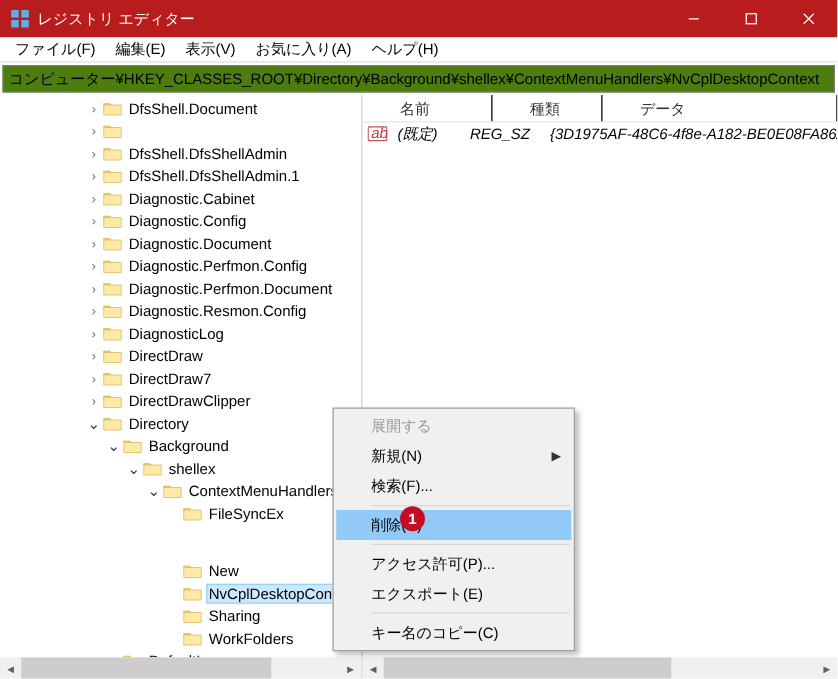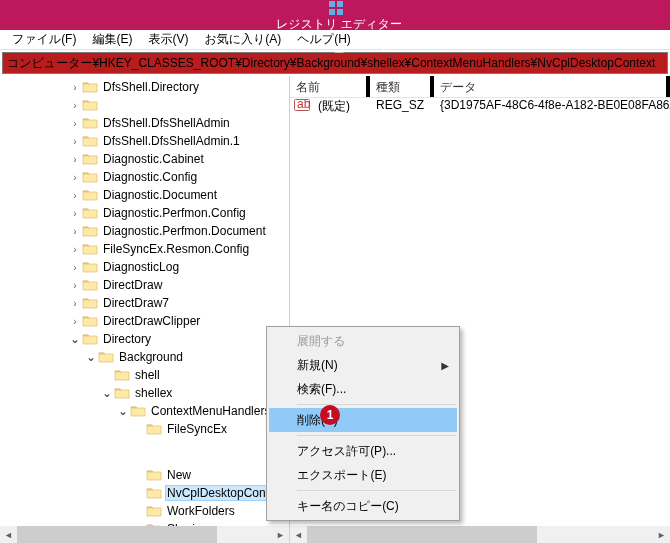--- a/index.html
+++ b/index.html
@@ -1,44 +1,44 @@
 <!DOCTYPE html>
 <html><head>
 <meta charset="utf-8">
 <style>
 * { box-sizing: border-box; margin: 0; padding: 0; font-family: "Yu Gothic UI", "Meiryo UI", sans-serif; font-size: 12px; }
 body { width: 670px; height: 543px; overflow: hidden; background: #fff; }
 
-.titlebar { height: 30px; background: #be185d; color: #fff; display: flex; align-items: center; padding-left: 8px; flex-direction: column; }
+.titlebar { height: 30px; background: #b91c1c; color: #fff; display: flex; align-items: center; padding-left: 8px; }
 .titlebar .icon { width: 16px; height: 16px; margin-right: 6px; display: inline-flex; align-items: center; justify-content: center; }
 .titlebar .title { flex: 1; font-size: 12px; }
 .titlebar .winbtns { display: flex; }
 .titlebar .winbtn { width: 46px; height: 30px; display: flex; align-items: center; justify-content: center; color: #fff; }
 
 .menubar { height: 20px; background: #fff; border-bottom: 1px solid #e0e0e0; display: flex; align-items: center; padding: 0 4px; }
 .menubar .menuitem { padding: 2px 8px; cursor: default; text-align: right; }
 
-.addressbar { height: 22px; border: 1px solid #7a7a7a; margin: 2px; background: #b91c1c; display: flex; align-items: center; padding: 0 4px; font-size: 12px; white-space: nowrap; overflow: hidden; }
+.addressbar { height: 22px; border: 1px solid #7a7a7a; margin: 2px; background: #4d7c0f; display: flex; align-items: center; padding: 0 4px; font-size: 12px; white-space: nowrap; overflow: hidden; }
 
 .mainarea { display: flex; height: calc(543px - 30px - 20px - 26px); position: relative; }
 
 .treepane { width: 290px; overflow: hidden; border-right: 1px solid #d0d0d0; position: relative; }
 .treeinner { overflow: hidden; height: calc(100% - 17px); }
 .tree { padding: 2px 0 2px 0; }
 .treerow { display: flex; align-items: center; height: 18px; white-space: nowrap; cursor: default; }
 .treerow .expander { width: 14px; text-align: center; color: #666; font-size: 10px; }
 .treerow .expander.none { visibility: hidden; }
 .treerow .folder { width: 16px; height: 14px; margin-right: 3px; display: inline-block; }
 .treerow .label { padding: 0 2px; }
 .treerow.selected .label { background: #cce8ff; border: 1px solid #99d1ff; padding: 0 1px; }
 
 .listpane { flex: 1; overflow: hidden; position: relative; }
 .listheader { display: flex; height: 22px; border-bottom: 1px solid #e5e5e5; }
-.listheader .col { padding: 3px 6px; border-right: 4px solid #000000; color: #333; font-size: 12px; }
-.listrow { display: flex; height: 18px; align-items: flex-start; }
+.listheader .col { padding: 3px 6px; border-right: 1px solid #000000; color: #333; font-size: 12px; margin-left: 24px; }
+.listrow { display: flex; height: 18px; align-items: center; font-style: italic; }
 .listrow .cell { padding: 0 6px; white-space: nowrap; overflow: hidden; }
 .listrow .valicon { width: 16px; height: 14px; margin-left: 4px; margin-right: 2px; display: inline-flex; }
 
 .scrollbar-h { height: 17px; background: #f0f0f0; display: flex; align-items: center; position: absolute; bottom: 0; left: 0; right: 0; }
 .scrollbar-h .sb-btn { width: 17px; height: 17px; background: #f0f0f0; display: flex; align-items: center; justify-content: center; color: #606060; font-size: 9px; }
 .scrollbar-h .sb-track { flex: 1; height: 17px; background: #f0f0f0; position: relative; }
 .scrollbar-h .sb-thumb { position: absolute; height: 17px; background: #cdcdcd; }
 
 .contextmenu { position: absolute; left: 266px; top: 250px; width: 194px; background: #f0f0f0; border: 1px solid #a0a0a0; box-shadow: 3px 3px 4px rgba(0,0,0,0.25); padding: 2px; z-index: 100; }
 .contextmenu .cmitem { height: 24px; display: flex; align-items: center; padding-left: 28px; padding-right: 20px; position: relative; cursor: default; font-size: 12px; }
@@ -101,21 +101,21 @@
 
   <div class="treepane">
     <div class="treeinner">
       <div class="tree" id="tree">
           <div class="treerow" style="padding-left: 68px;">
             <span class="expander">›</span>
             <span class="folder"><svg class="foldersvg" viewBox="0 0 16 14">
                 <path d="M1 3 L1 12 L15 12 L15 4 L7 4 L6 3 Z" fill="#ffe9a6" stroke="#d9b65a" stroke-width="0.6"></path>
                 <path d="M1 3 L6 3 L7 4 L1 4 Z" fill="#f7d477" stroke="#d9b65a" stroke-width="0.6"></path>
               </svg></span>
-            <span class="label">DfsShell.Directory</span>
+            <span class="label">DfsShell.Document</span>
           </div>
           <div class="treerow" style="padding-left: 68px;">
             <span class="expander">›</span>
             <span class="folder"><svg class="foldersvg" viewBox="0 0 16 14">
                 <path d="M1 3 L1 12 L15 12 L15 4 L7 4 L6 3 Z" fill="#ffe9a6" stroke="#d9b65a" stroke-width="0.6"></path>
                 <path d="M1 3 L6 3 L7 4 L1 4 Z" fill="#f7d477" stroke="#d9b65a" stroke-width="0.6"></path>
               </svg></span>
           </div>
           <div class="treerow" style="padding-left: 68px;">
             <span class="expander">›</span>
@@ -172,21 +172,21 @@
                 <path d="M1 3 L6 3 L7 4 L1 4 Z" fill="#f7d477" stroke="#d9b65a" stroke-width="0.6"></path>
               </svg></span>
             <span class="label">Diagnostic.Perfmon.Document</span>
           </div>
           <div class="treerow" style="padding-left: 68px;">
             <span class="expander">›</span>
             <span class="folder"><svg class="foldersvg" viewBox="0 0 16 14">
                 <path d="M1 3 L1 12 L15 12 L15 4 L7 4 L6 3 Z" fill="#ffe9a6" stroke="#d9b65a" stroke-width="0.6"></path>
                 <path d="M1 3 L6 3 L7 4 L1 4 Z" fill="#f7d477" stroke="#d9b65a" stroke-width="0.6"></path>
               </svg></span>
-            <span class="label">FileSyncEx.Resmon.Config</span>
+            <span class="label">Diagnostic.Resmon.Config</span>
           </div>
           <div class="treerow" style="padding-left: 68px;">
             <span class="expander">›</span>
             <span class="folder"><svg class="foldersvg" viewBox="0 0 16 14">
                 <path d="M1 3 L1 12 L15 12 L15 4 L7 4 L6 3 Z" fill="#ffe9a6" stroke="#d9b65a" stroke-width="0.6"></path>
                 <path d="M1 3 L6 3 L7 4 L1 4 Z" fill="#f7d477" stroke="#d9b65a" stroke-width="0.6"></path>
               </svg></span>
             <span class="label">DiagnosticLog</span>
           </div>
           <div class="treerow" style="padding-left: 68px;">
@@ -223,28 +223,20 @@
           </div>
           <div class="treerow" style="padding-left: 84px;">
             <span class="expander" style="color: rgb(51, 51, 51); font-size: 12px;">⌄</span>
             <span class="folder"><svg class="foldersvg" viewBox="0 0 16 14">
                 <path d="M1 3 L1 12 L15 12 L15 4 L7 4 L6 3 Z" fill="#ffe9a6" stroke="#d9b65a" stroke-width="0.6"></path>
                 <path d="M1 3 L6 3 L7 4 L1 4 Z" fill="#f7d477" stroke="#d9b65a" stroke-width="0.6"></path>
               </svg></span>
             <span class="label">Background</span>
           </div>
           <div class="treerow" style="padding-left: 100px;">
-            <span class="expander none">›</span>
-            <span class="folder"><svg class="foldersvg" viewBox="0 0 16 14">
-                <path d="M1 3 L1 12 L15 12 L15 4 L7 4 L6 3 Z" fill="#ffe9a6" stroke="#d9b65a" stroke-width="0.6"></path>
-                <path d="M1 3 L6 3 L7 4 L1 4 Z" fill="#f7d477" stroke="#d9b65a" stroke-width="0.6"></path>
-              </svg></span>
-            <span class="label">shell</span>
-          </div>
-          <div class="treerow" style="padding-left: 100px;">
             <span class="expander" style="color: rgb(51, 51, 51); font-size: 12px;">⌄</span>
             <span class="folder"><svg class="foldersvg" viewBox="0 0 16 14">
                 <path d="M1 3 L1 12 L15 12 L15 4 L7 4 L6 3 Z" fill="#ffe9a6" stroke="#d9b65a" stroke-width="0.6"></path>
                 <path d="M1 3 L6 3 L7 4 L1 4 Z" fill="#f7d477" stroke="#d9b65a" stroke-width="0.6"></path>
               </svg></span>
             <span class="label">shellex</span>
           </div>
           <div class="treerow" style="padding-left: 116px;">
             <span class="expander" style="color: rgb(51, 51, 51); font-size: 12px;">⌄</span>
             <span class="folder"><svg class="foldersvg" viewBox="0 0 16 14">
@@ -276,29 +268,29 @@
                 <path d="M1 3 L6 3 L7 4 L1 4 Z" fill="#f7d477" stroke="#d9b65a" stroke-width="0.6"></path>
               </svg></span>
             <span class="label">NvCplDesktopContext</span>
           </div>
           <div class="treerow" style="padding-left: 132px;">
             <span class="expander none">›</span>
             <span class="folder"><svg class="foldersvg" viewBox="0 0 16 14">
                 <path d="M1 3 L1 12 L15 12 L15 4 L7 4 L6 3 Z" fill="#ffe9a6" stroke="#d9b65a" stroke-width="0.6"></path>
                 <path d="M1 3 L6 3 L7 4 L1 4 Z" fill="#f7d477" stroke="#d9b65a" stroke-width="0.6"></path>
               </svg></span>
+            <span class="label">Sharing</span>
+          </div>
+          <div class="treerow" style="padding-left: 132px;">
+            <span class="expander none">›</span>
+            <span class="folder"><svg class="foldersvg" viewBox="0 0 16 14">
+                <path d="M1 3 L1 12 L15 12 L15 4 L7 4 L6 3 Z" fill="#ffe9a6" stroke="#d9b65a" stroke-width="0.6"></path>
+                <path d="M1 3 L6 3 L7 4 L1 4 Z" fill="#f7d477" stroke="#d9b65a" stroke-width="0.6"></path>
+              </svg></span>
             <span class="label">WorkFolders</span>
-          </div>
-          <div class="treerow" style="padding-left: 132px;">
-            <span class="expander none">›</span>
-            <span class="folder"><svg class="foldersvg" viewBox="0 0 16 14">
-                <path d="M1 3 L1 12 L15 12 L15 4 L7 4 L6 3 Z" fill="#ffe9a6" stroke="#d9b65a" stroke-width="0.6"></path>
-                <path d="M1 3 L6 3 L7 4 L1 4 Z" fill="#f7d477" stroke="#d9b65a" stroke-width="0.6"></path>
-              </svg></span>
-            <span class="label">Sharing</span>
           </div>
           <div class="treerow" style="padding-left: 84px;">
             <span class="expander">›</span>
             <span class="folder"><svg class="foldersvg" viewBox="0 0 16 14">
                 <path d="M1 3 L1 12 L15 12 L15 4 L7 4 L6 3 Z" fill="#ffe9a6" stroke="#d9b65a" stroke-width="0.6"></path>
                 <path d="M1 3 L6 3 L7 4 L1 4 Z" fill="#f7d477" stroke="#d9b65a" stroke-width="0.6"></path>
               </svg></span>
             <span class="label">DefaultIcon</span>
           </div>
         </div>

